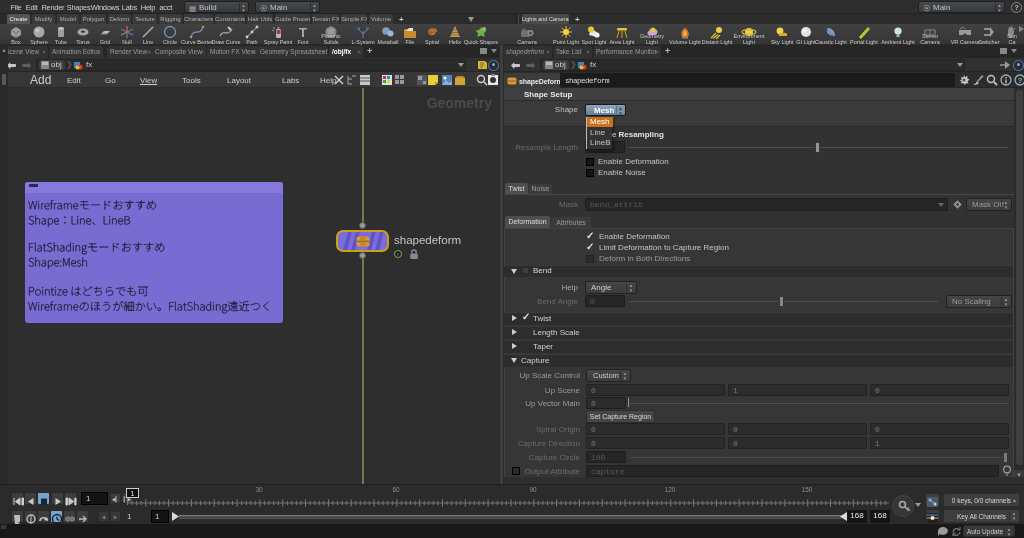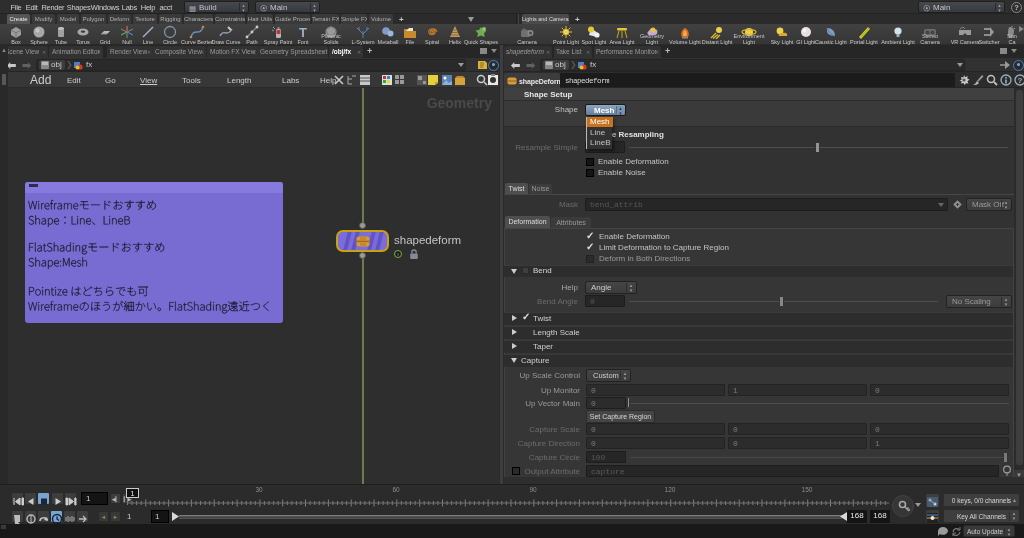--- a/index.html
+++ b/index.html
@@ -362,21 +362,21 @@
 <div class="ab" style="left:1013px;top:59.5px;width:11px;height:11px;border-radius:6px;border:1.5px solid #4a7ec9;background:#2a2a2a;">
     <div style="position:absolute;left:2.5px;top:2.5px;width:3px;height:3px;border-radius:2px;background:#7ea8e0;"></div>
   </div>
 <div class="ab" style="left:0;top:72px;width:499px;height:16px;background:#373737;border-bottom:1px solid #2a2a2a;"></div>
 <div class="ab" style="left:3px;top:75px;width:4px;height:10px;background:#5a5a5a;border-radius:1px;"></div>
 <div class="ab" style="left:30px;top:75px;color:#ccc;font-size:12px;line-height:11px;">Add</div>
 <div class="ab" style="left:67px;top:75px;color:#ccc;font-size:8px;line-height:11px;">Edit</div>
 <div class="ab" style="left:105px;top:75px;color:#ccc;font-size:8px;line-height:11px;">Go</div>
 <div class="ab" style="left:140px;top:75px;color:#ccc;font-size:8px;line-height:11px;text-decoration:underline;">View</div>
 <div class="ab" style="left:182px;top:75px;color:#ccc;font-size:8px;line-height:11px;">Tools</div>
-<div class="ab" style="left:227px;top:75px;color:#ccc;font-size:8px;line-height:11px;">Length</div>
+<div class="ab" style="left:227px;top:75px;color:#ccc;font-size:8px;line-height:11px;">Layout</div>
 <div class="ab" style="left:282px;top:75px;color:#ccc;font-size:8px;line-height:11px;">Labs</div>
 <div class="ab" style="left:320px;top:75px;color:#ccc;font-size:8px;line-height:11px;">Help</div>
 <svg class="ab" style="left:333px;top:74px;" width="12" height="12">
     <path d="M2 10L10 2m-8 0l8 8" stroke="#ccc" stroke-width="1.5"></path>
   </svg>
 <svg class="ab" style="left:346px;top:74px;" width="12" height="12">
     <path d="M2 2v8h4M2 5h4M6 2h4" stroke="#aaa" fill="none"></path>
   </svg>
 <svg class="ab" style="left:359px;top:74px;" width="12" height="12">
     <rect x="1" y="1" width="10" height="10" fill="#c8c8c8"></rect>
@@ -498,21 +498,21 @@
     <circle cx="6" cy="6" r="5" fill="none" stroke="#9ab0bd" stroke-width="1.3"></circle>
     <text x="6" y="9" font-size="8" font-weight="bold" fill="#9ab0bd" text-anchor="middle">?</text>
   </svg>
 <div class="ab" style="left:504px;top:88px;width:510px;height:13px;background:#404040;border-bottom:1px solid #2c2c2c;"></div>
 <div class="ab" style="left:524px;top:89.5px;color:#e4e4e4;font-size:8px;font-weight:bold;line-height:10px;">Shape Setup</div>
 <div class="ab" style="left:504px;top:101px;width:510px;height:25px;background:#3a3a3a;"></div>
 <div class="ab" style="left:504px;top:126px;width:510px;height:1px;background:#2a2a2a;"></div>
 <div class="lbl" style="left:504px;top:104px;width:74px;color:#c0c0c0;">Shape</div>
 <div class="ab" style="left:586px;top:131px;width:8px;height:8px;background:#151515;border:1px solid #000;"></div>
 <div class="ab" style="left:590px;top:130px;color:#e0e0e0;font-size:8px;font-weight:bold;line-height:10px;">Enable Resampling</div>
-<div class="lbl dis" style="left:504px;top:142px;width:74px;">Resample Simple</div>
+<div class="lbl dis" style="left:504px;top:142px;width:74px;">Resample Length</div>
 <div class="fld" style="left:585px;top:141px;width:40px;height:12px;"></div>
 <div class="slid" style="left:629px;top:147px;width:379px;background:#4e4e4e;"></div>
 <div class="shandle" style="left:815px;top:142px;height:11px;"></div>
 <div class="chk" style="left:586px;top:158px;"></div>
 <div class="cl" style="left:598px;top:157px;">Enable Deformation</div>
 <div class="chk" style="left:586px;top:169px;"></div>
 <div class="cl" style="left:598px;top:168px;">Enable Noise</div>
 <div class="ab" style="left:505px;top:183px;width:23px;height:11px;background:#4e4e4e;border-radius:2px 2px 0 0;color:#ddd;font-size:7px;text-align:center;line-height:11px;">Twist</div>
 <div class="ab" style="left:529px;top:184px;width:23px;height:10px;background:#3b3b3b;border-radius:2px 2px 0 0;color:#999;font-size:7px;text-align:center;line-height:10px;">Noise</div>
 <div class="ab" style="left:504px;top:194px;width:510px;height:1px;background:#464646;"></div>
@@ -564,25 +564,25 @@
     <div class="tri-r" style="border-left-color:#ccc;"></div>
   </div>
 <div class="ab" style="left:533px;top:342px;color:#d0d0d0;font-size:8px;line-height:10px;">Taper</div>
 <div class="sect" style="top:354px;"></div>
 <div class="ab" style="left:511px;top:358px;">
     <div class="tri-d"></div>
   </div>
 <div class="ab" style="left:521px;top:356px;color:#d0d0d0;font-size:8px;line-height:10px;">Capture</div>
 <div class="lbl" style="left:504px;top:370px;width:76px;color:#9a9a9a;">Up Scale Control</div>
 <div class="dd" style="left:586px;top:369px;width:45px;height:13px;color:#ccc;font-size:7.5px;padding-left:6px;">Custom<span class="spin"></span></div>
-<div class="lbl" style="left:504px;top:385px;width:76px;color:#9a9a9a;">Up Monitor</div>
+<div class="lbl" style="left:504px;top:385px;width:76px;color:#9a9a9a;">Up Scene</div>
 <div class="fld" style="left:586px;top:384px;width:139px;height:12px;background:#2c2c2c;border-color:#232323;color:#7a7a7a;line-height:11px;">0</div>
 <div class="fld" style="left:728px;top:384px;width:139px;height:12px;background:#2c2c2c;border-color:#232323;color:#7a7a7a;line-height:11px;">1</div>
 <div class="fld" style="left:870px;top:384px;width:139px;height:12px;background:#2c2c2c;border-color:#232323;color:#7a7a7a;line-height:11px;">0</div>
-<div class="lbl dis" style="left:504px;top:424px;width:76px;color:#6b6b6b;">Capture Scale</div>
+<div class="lbl dis" style="left:504px;top:424px;width:76px;color:#6b6b6b;">Spiral Origin</div>
 <div class="fld" style="left:586px;top:423px;width:139px;height:12px;background:#2c2c2c;border-color:#232323;color:#7a7a7a;line-height:11px;">0</div>
 <div class="fld" style="left:728px;top:423px;width:139px;height:12px;background:#2c2c2c;border-color:#232323;color:#7a7a7a;line-height:11px;">0</div>
 <div class="fld" style="left:870px;top:423px;width:139px;height:12px;background:#2c2c2c;border-color:#232323;color:#7a7a7a;line-height:11px;">0</div>
 <div class="lbl dis" style="left:504px;top:438px;width:76px;color:#6b6b6b;">Capture Direction</div>
 <div class="fld" style="left:586px;top:437px;width:139px;height:12px;background:#2c2c2c;border-color:#232323;color:#7a7a7a;line-height:11px;">0</div>
 <div class="fld" style="left:728px;top:437px;width:139px;height:12px;background:#2c2c2c;border-color:#232323;color:#7a7a7a;line-height:11px;">0</div>
 <div class="fld" style="left:870px;top:437px;width:139px;height:12px;background:#2c2c2c;border-color:#232323;color:#7a7a7a;line-height:11px;">1</div>
 <div class="lbl" style="left:504px;top:398px;width:76px;color:#9a9a9a;">Up Vector Main</div>
 <div class="fld" style="left:586px;top:397px;width:40px;height:12px;background:#2c2c2c;color:#7a7a7a;line-height:11px;">0</div>
 <div class="slid" style="left:630px;top:403px;width:379px;background:#4e4e4e;"></div>

